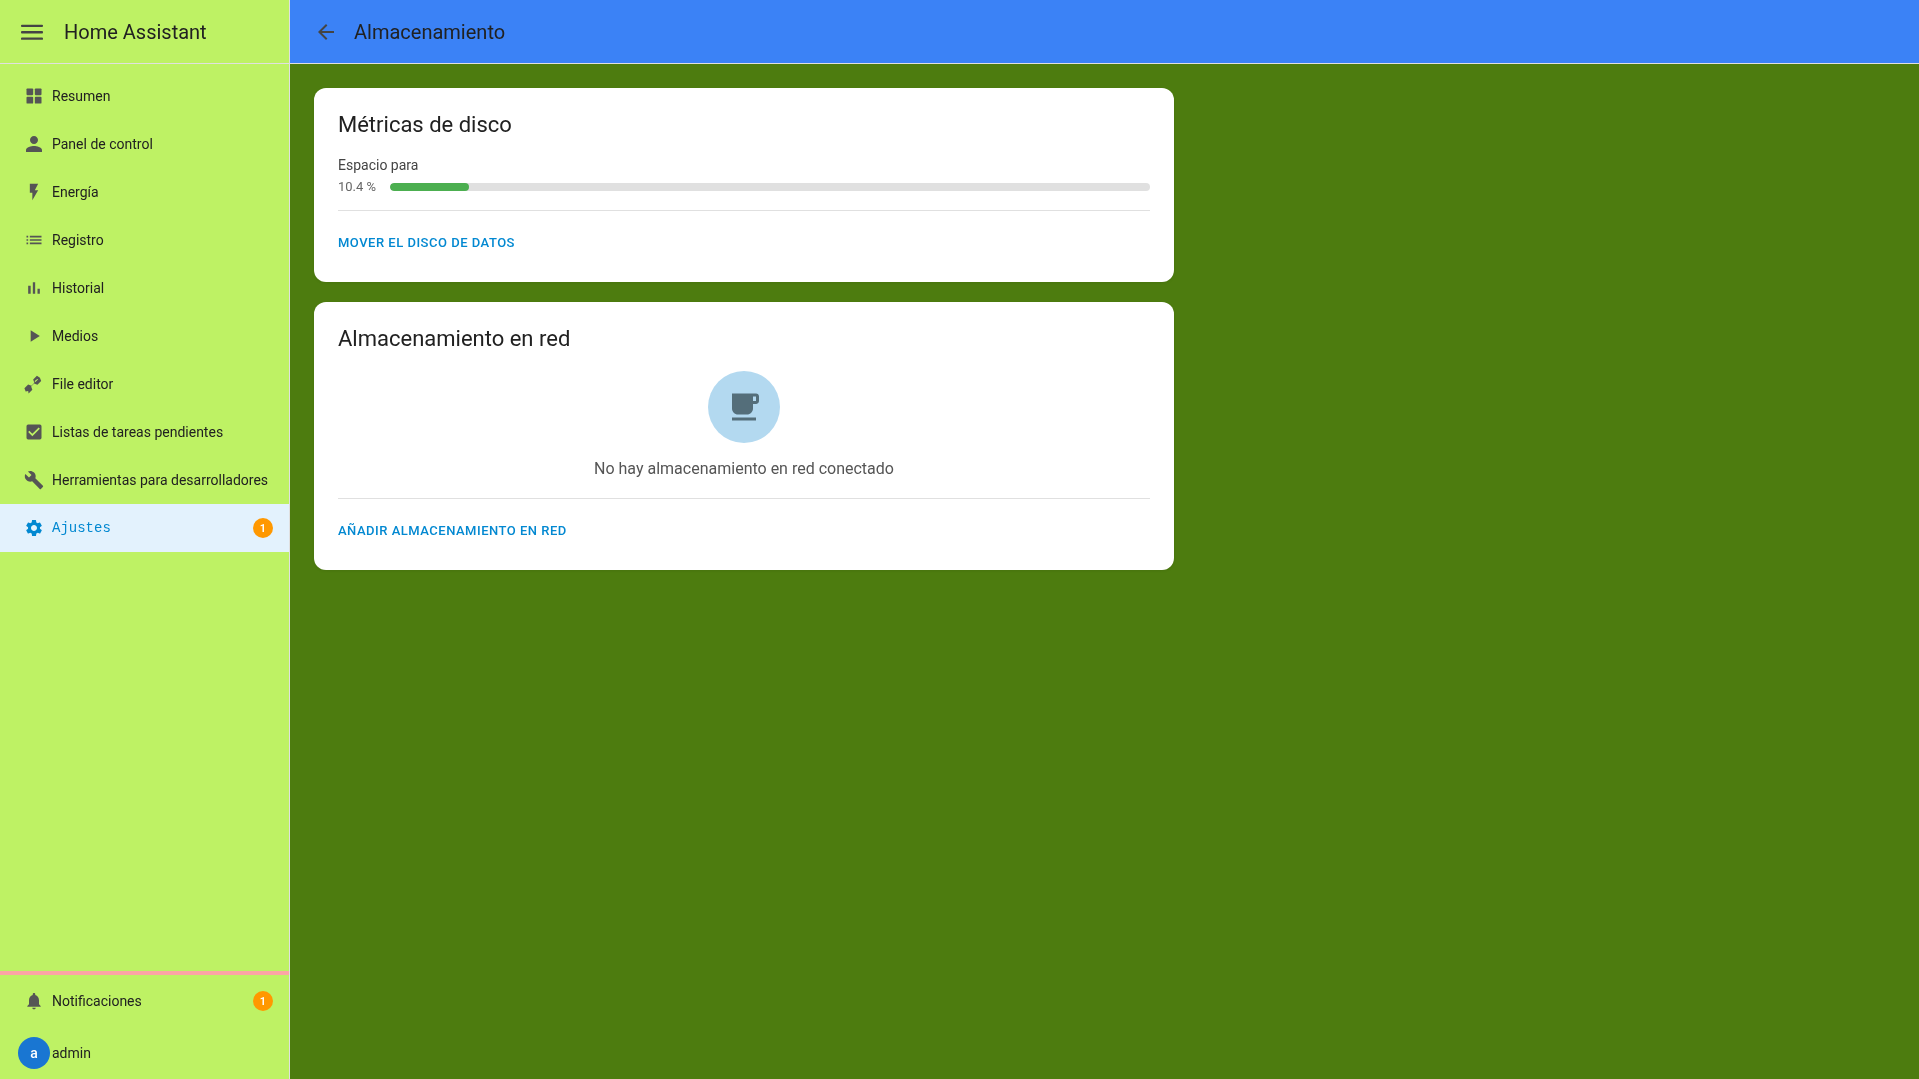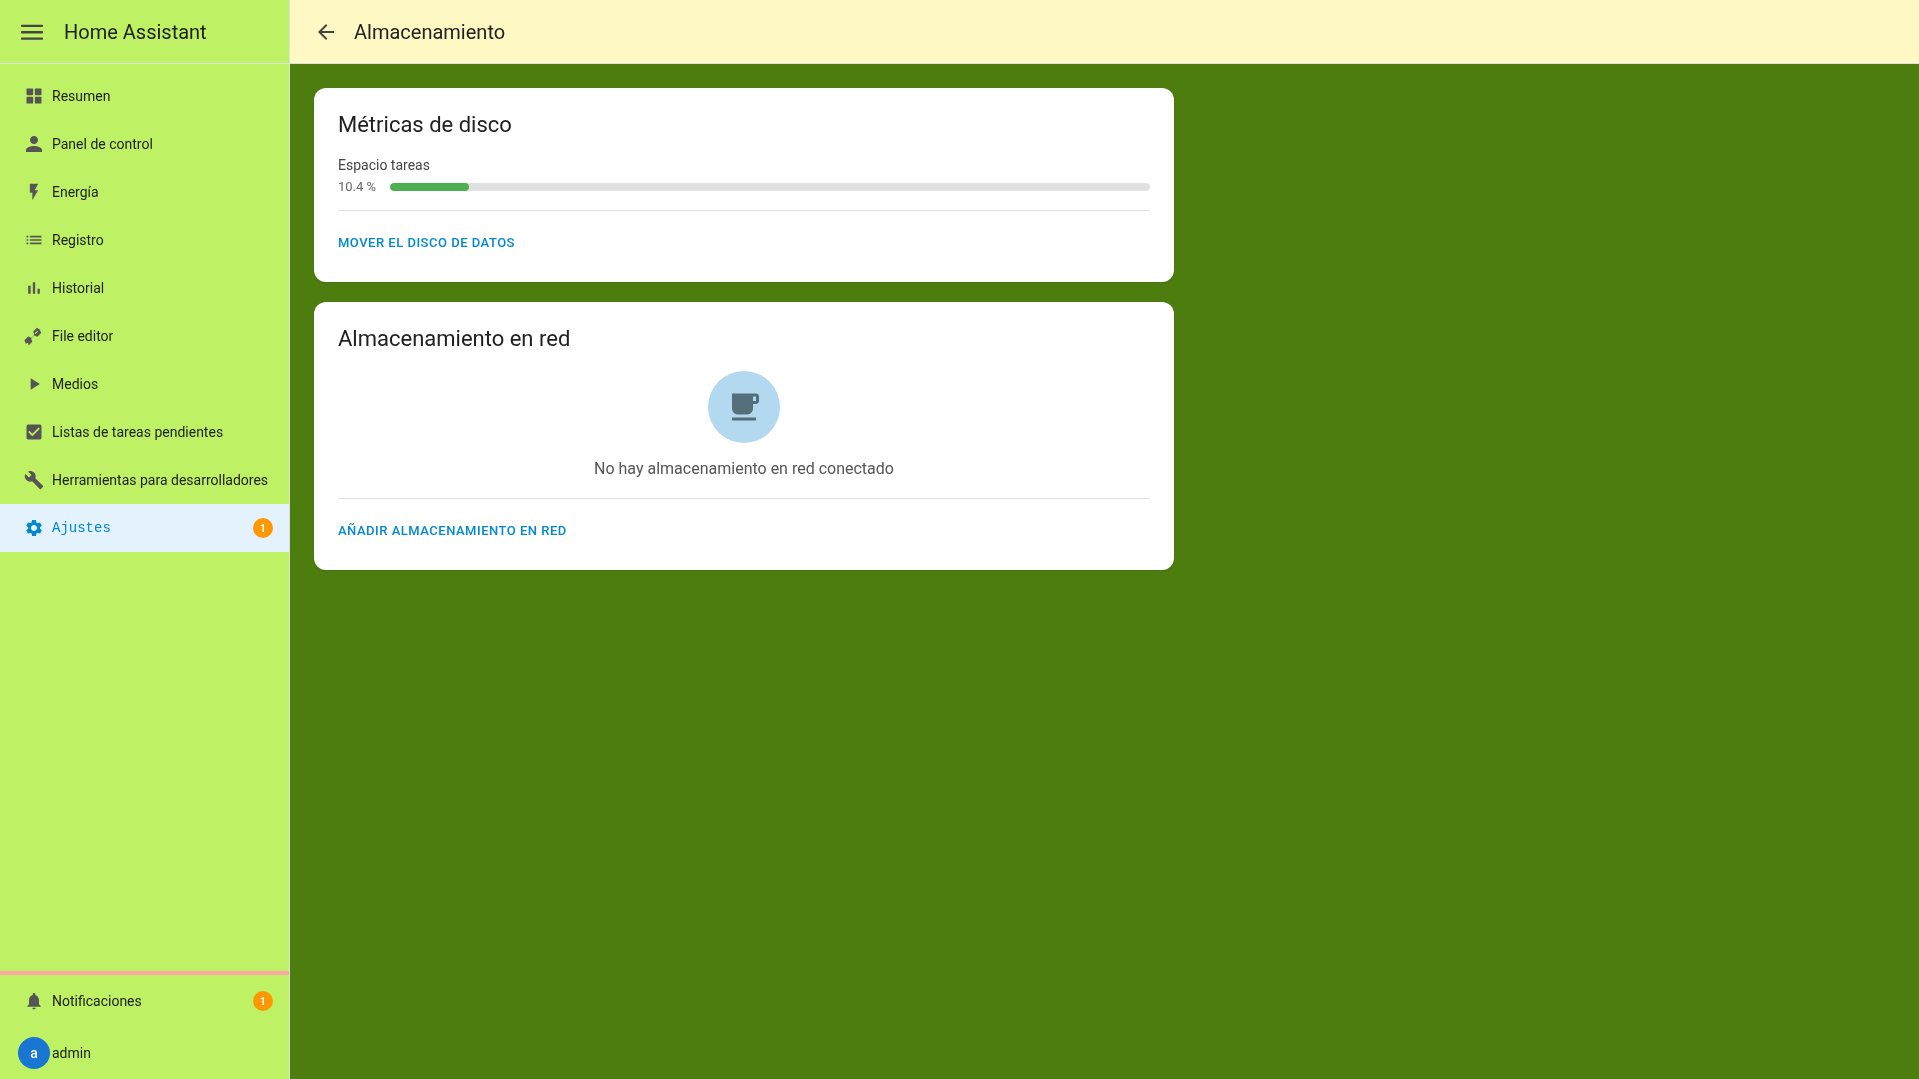--- a/index.html
+++ b/index.html
@@ -132,21 +132,21 @@
     
     .main {
       flex: 1;
       display: flex;
       flex-direction: column;
       overflow: hidden;
     }
 
     .main-header {
       height: 64px;
-      background: #fef9c3;
+      background: #3b82f6;
       display: flex;
       align-items: center;
       padding: 0 16px;
       border-bottom: 1px solid #e0e0e0;
     }
 
     .back-btn {
       width: 40px;
       height: 40px;
       display: flex;
@@ -326,33 +326,33 @@
         <svg width="20" height="20" viewBox="0 0 24 24" fill="currentColor">
           <path d="M5 9.2h3V19H5zM10.6 5h2.8v14h-2.8zm5.6 8H19v6h-2.8z"></path>
         </svg>
       </div>
       <span class="item-label">Historial</span>
     </div>
 
     <div class="sidebar-item">
       <div class="item-icon">
         <svg width="20" height="20" viewBox="0 0 24 24" fill="currentColor">
+          <path d="M8 5v14l11-7z"></path>
+        </svg>
+      </div>
+      <span class="item-label">Medios</span>
+    </div>
+
+    <div class="sidebar-item">
+      <div class="item-icon">
+        <svg width="20" height="20" viewBox="0 0 24 24" fill="currentColor">
           <path d="M15.5 2.1L11 6.6l1.4 4L9 14l-4-1.4L.5 17.1 2 21l3-.5.5 3 4.5-4.5-1.4-4 3.5-3.5 4 1.4 4.5-4.5-1.5-3.9zm.5 3.8l1 .4-3.2 3.2-1-.4.4-1 2.8-2.2z"></path>
         </svg>
       </div>
       <span class="item-label">File editor</span>
-    </div>
-
-    <div class="sidebar-item">
-      <div class="item-icon">
-        <svg width="20" height="20" viewBox="0 0 24 24" fill="currentColor">
-          <path d="M8 5v14l11-7z"></path>
-        </svg>
-      </div>
-      <span class="item-label">Medios</span>
     </div>
 
     <div class="sidebar-item">
       <div class="item-icon">
         <svg width="20" height="20" viewBox="0 0 24 24" fill="currentColor">
           <path d="M19 3H5a2 2 0 0 0-2 2v14a2 2 0 0 0 2 2h14a2 2 0 0 0 2-2V5a2 2 0 0 0-2-2zm-9 14l-5-5 1.4-1.4L10 14.2l7.6-7.6L19 8l-9 9z"></path>
         </svg>
       </div>
       <span class="item-label">Listas de tareas pendientes</span>
     </div>
@@ -405,21 +405,21 @@
         <path d="M20 11H7.83l5.59-5.59L12 4l-8 8 8 8 1.41-1.41L7.83 13H20v-2z"></path>
       </svg>
     </div>
     <span class="page-title">Almacenamiento</span>
   </div>
 
   <div class="main-content">
 
     <div class="card">
       <div class="card-title">Métricas de disco</div>
-      <div class="disk-usage-label">Espacio tareas</div>
+      <div class="disk-usage-label">Espacio para</div>
       <div class="disk-usage-row">
         <span class="disk-percent">10.4 %</span>
         <div class="progress-bar-bg">
           <div class="progress-bar-fill" style="width: 10.4%;"></div>
         </div>
       </div>
       <hr class="divider">
       <span class="card-action">MOVER EL DISCO DE DATOS</span>
     </div>
 

